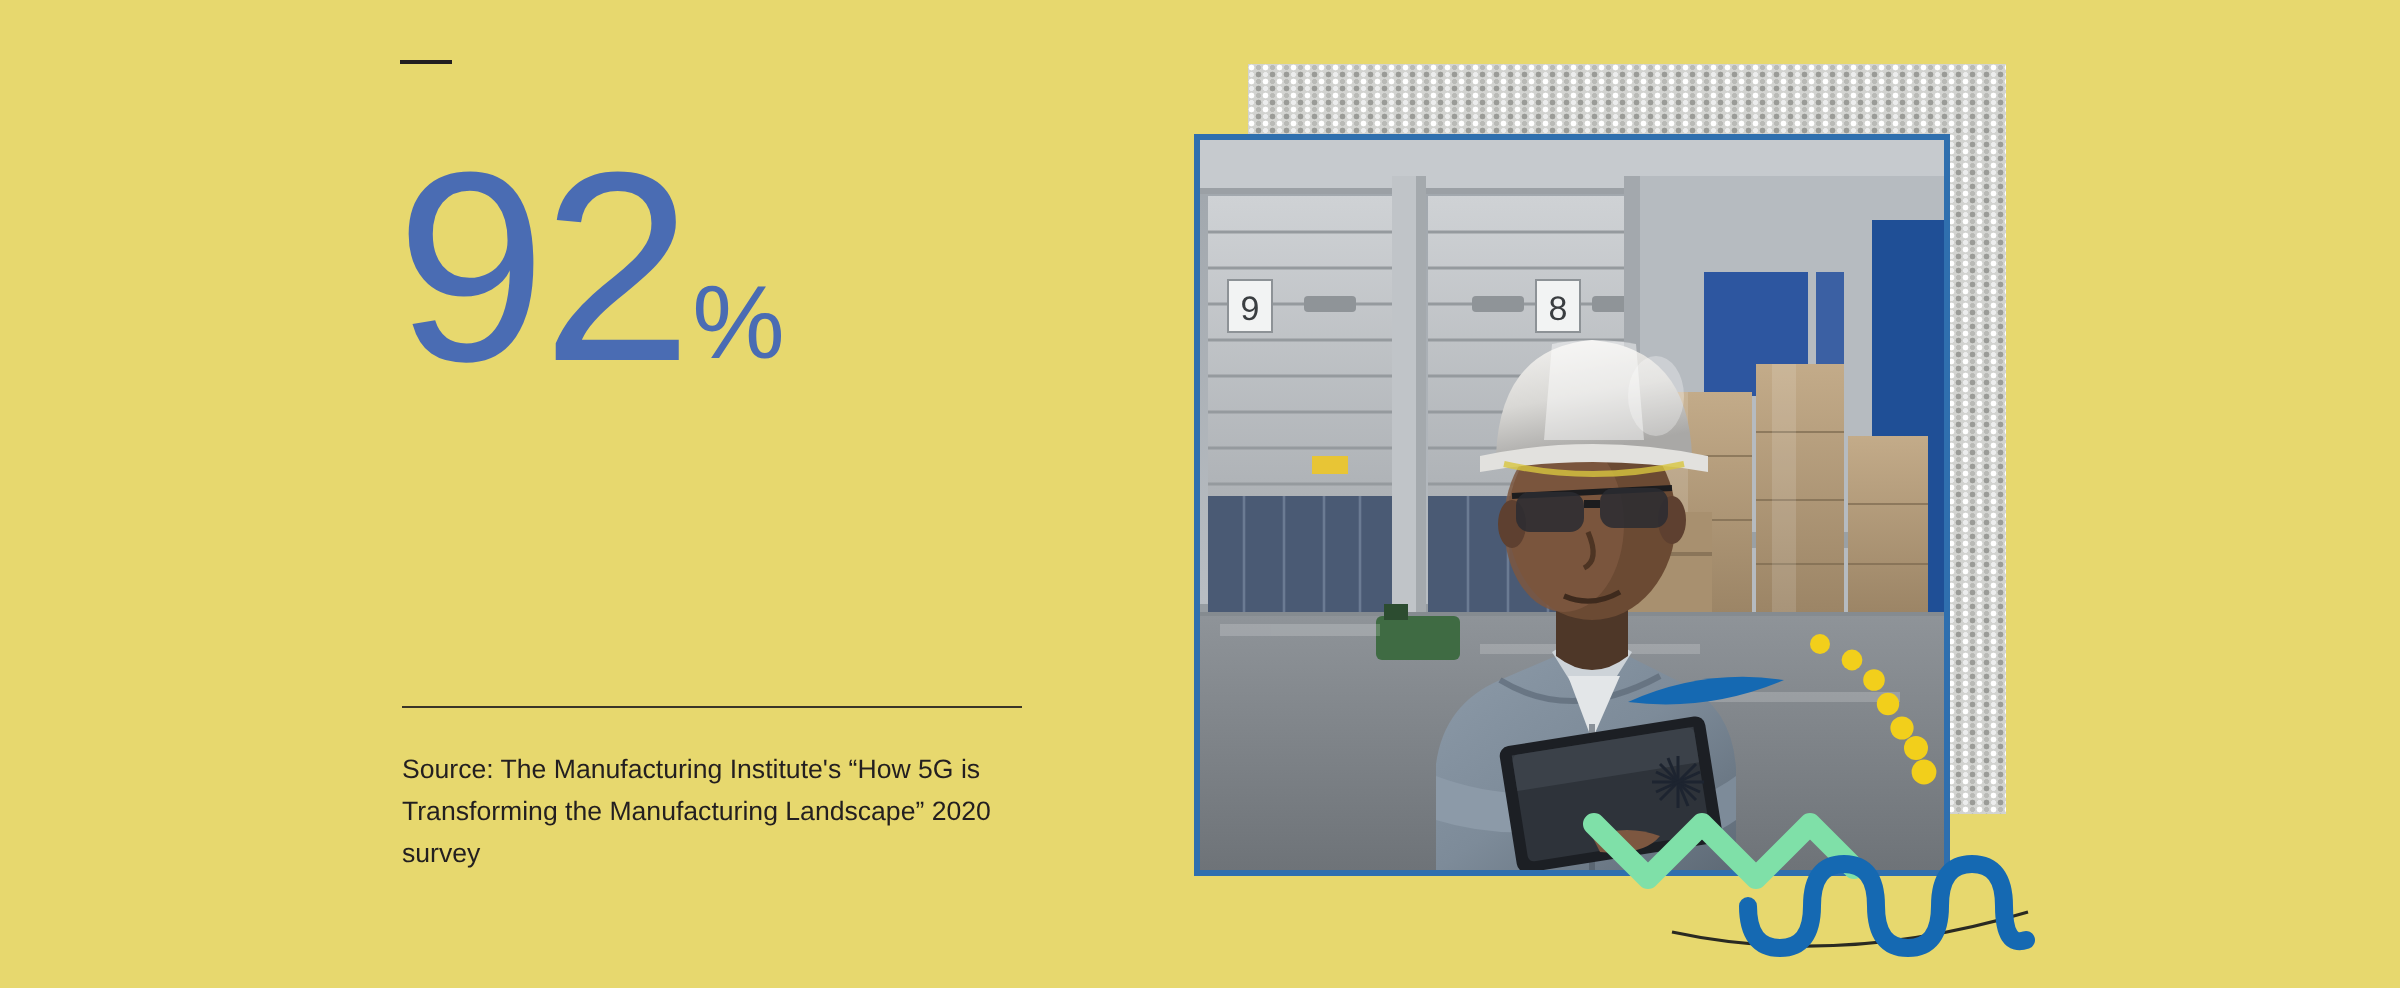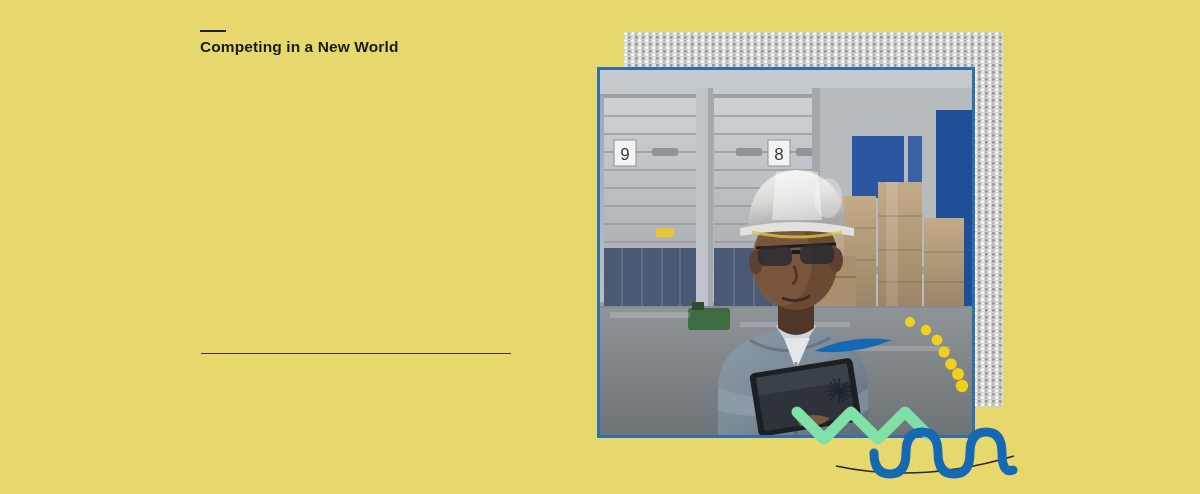--- a/index.html
+++ b/index.html
@@ -132,26 +132,30 @@
     pointer-events: none;
   }
 </style>
 </head>
 <body>
 
 <div class="stage">
 
   <div class="eyebrow-rule"></div>
 
-  <div class="kicker">Competing in a New World</div>
-
+
+  <div class="bignum-wrap">
+    <span class="bignum">92</span>
+    <span class="bignum-pct">%</span>
+  </div>
 
 
   <div class="divider"></div>
 
+  <div class="source-copy">Source: The Manufacturing Institute's “How 5G is Transforming the Manufacturing Landscape” 2020 survey</div>
 
   <div class="collage">
 
     <div class="texture-block"></div>
 
     <div class="photo-frame">
       <svg class="photo-svg" viewBox="0 0 372 365" preserveAspectRatio="xMidYMid slice">
         <defs>
           <linearGradient id="wallg" x1="0" y1="0" x2="0" y2="1">
             <stop offset="0" stop-color="#9fa5ab"></stop>

